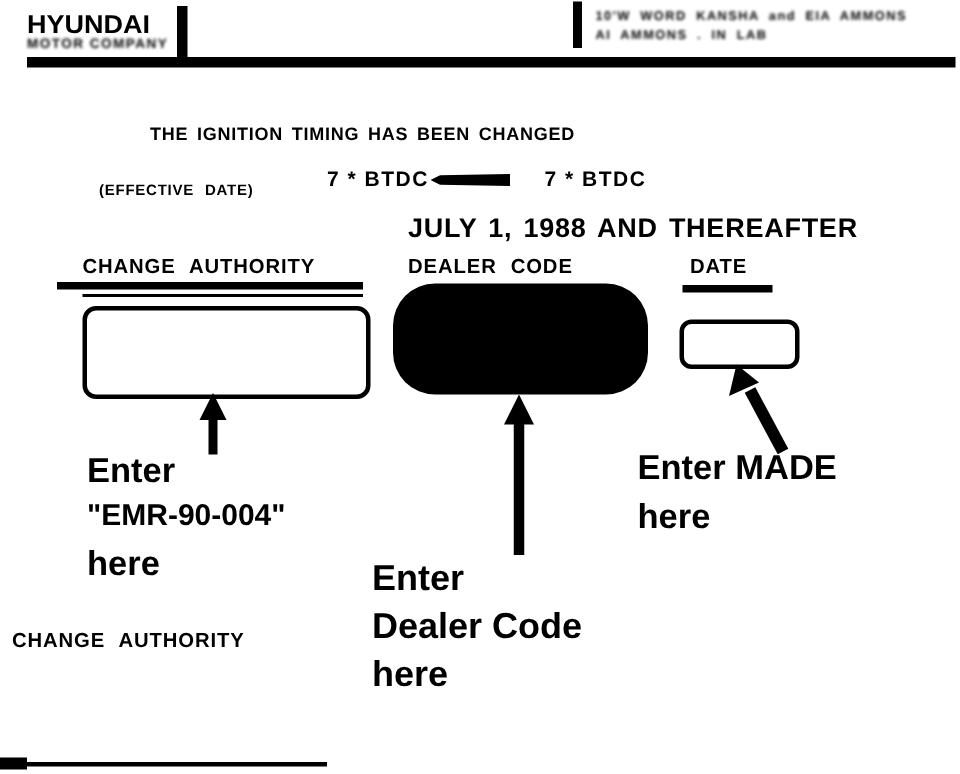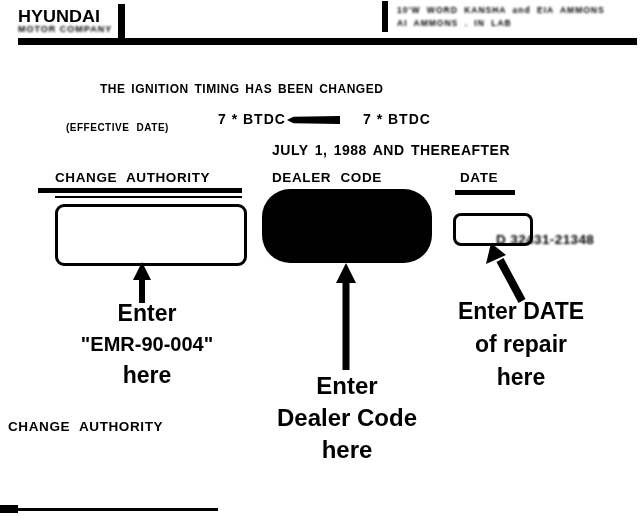--- a/index.html
+++ b/index.html
@@ -56,21 +56,21 @@
   .stmt2 { left: 100px; top: 82px; font-size: 12px; font-weight: 800; letter-spacing: 0.5px; word-spacing: 2px; white-space: nowrap; }
 
   
   .timing-from { left: 190px; top: 111px; font-size: 14px; font-weight: 800; letter-spacing: 1px; white-space: nowrap; margin-left: 28px; }
   .timing-to   { left: 363px; top: 111px; font-size: 14px; font-weight: 800; letter-spacing: 1px; white-space: nowrap; }
   .timing-dash {
     left: 287px; top: 116px; width: 53px; height: 8px; background: #000;
     clip-path: polygon(0% 50%, 12% 10%, 100% 0%, 100% 100%, 12% 90%);
   }
   .effective-label { left: 66px;  top: 122px; font-size: 10px; font-weight: 800; letter-spacing: 0.5px; word-spacing: 4px; white-space: nowrap; }
-  .effective-value { left: 272px; top: 142px; font-size: 14px; font-weight: 800; letter-spacing: 0.5px; word-spacing: 2px; white-space: nowrap; }
+  .effective-value { left: 272px; top: 142px; font-size: 18px; font-weight: 800; letter-spacing: 0.5px; word-spacing: 2px; white-space: nowrap; }
 
   
   .lbl { font-size: 13.5px; font-weight: 800; letter-spacing: 0.6px; word-spacing: 5px; white-space: nowrap; }
   .lbl-change { left: 55px;  top: 170px; }
   .lbl-dealer { left: 272px; top: 170px; }
   .lbl-date   { left: 460px; top: 170px; }
   .ul-change-1 { left: 38px; top: 188px; width: 204px; height: 5px; background: #000; }
   .ul-change-2 { left: 55px; top: 196px; width: 187px; height: 2px; background: #000; }
   .ul-date     { left: 455px; top: 190px; width: 60px; height: 5px; background: #000; }
 
@@ -87,21 +87,21 @@
     left: 453px; top: 213px; width: 74px; height: 27px;
     border: 3.5px solid #000; border-radius: 8px; background: #fff;
   }
   .part-number {
     left: 496px; top: 232px;
     font-size: 13.5px; font-weight: 800; letter-spacing: 0.4px;
     white-space: nowrap;
   }
 
   
-  .ann { text-align: center; font-weight: 700; white-space: nowrap; }
+  .ann { font-weight: 700; white-space: nowrap; }
   .ann-left  { left: 58px;  top: 298px; width: 178px; font-size: 23px; line-height: 31px; }
   .ann-left .ln2 { font-size: 20px; }
   .ann-mid   { left: 248px; top: 370px; width: 198px; font-size: 24px; line-height: 32px; }
   .ann-right { left: 425px; top: 295px; width: 192px; font-size: 23px; line-height: 33px; }
 
   
   .foot-change { left: 8px;  top: 419px; font-size: 13.5px; font-weight: 800; letter-spacing: 0.6px; word-spacing: 5px; white-space: nowrap; }
   .foot-row    { left: 8px;  top: 457px; font-size: 13.5px; font-weight: 800; letter-spacing: 0.6px; word-spacing: 5px; white-space: nowrap; }
   .foot-date   { margin-left: 48px; }
   .bottom-rule     { left: 0px; top: 508px; width: 218px; height: 3px; background: #000; }
@@ -136,21 +136,20 @@
   <div class="abs lbl lbl-change">CHANGE AUTHORITY</div>
   <div class="abs lbl lbl-dealer">DEALER CODE</div>
   <div class="abs lbl lbl-date">DATE</div>
   <div class="abs ul-change-1"></div>
   <div class="abs ul-change-2"></div>
   <div class="abs ul-date"></div>
 
   <div class="abs box-change"></div>
   <div class="abs box-dealer"></div>
   <div class="abs box-date"></div>
-  <div class="abs part-number smudge">D 32431-21348</div>
 
   <svg class="arrows" width="640" height="516" viewBox="0 0 640 516">
     <line x1="142" y1="303" x2="142" y2="274" stroke="#000" stroke-width="6"></line>
     <polygon points="142,262 133,280 151,280" fill="#000"></polygon>
     <line x1="346" y1="370" x2="346" y2="280" stroke="#000" stroke-width="7"></line>
     <polygon points="346,263 336,283 356,283" fill="#000"></polygon>
     <line x1="522" y1="301" x2="500" y2="260" stroke="#000" stroke-width="8"></line>
     <polygon points="491,243 486,264 506,255" fill="#000"></polygon>
   </svg>
 
@@ -160,22 +159,21 @@
     <div class="ln3">here</div>
   </div>
 
   <div class="abs ann ann-mid">
     <div>Enter</div>
     <div>Dealer Code</div>
     <div>here</div>
   </div>
 
   <div class="abs ann ann-right">
-    <div>Enter DATE</div>
-    <div>of repair</div>
+    <div>Enter MADE</div>
     <div>here</div>
   </div>
 
   <div class="abs foot-change">CHANGE AUTHORITY</div>
   <div class="abs bottom-rule"></div>
   <div class="abs bottom-rule-cap"></div>
 
 </div>
 
 </body></html>

